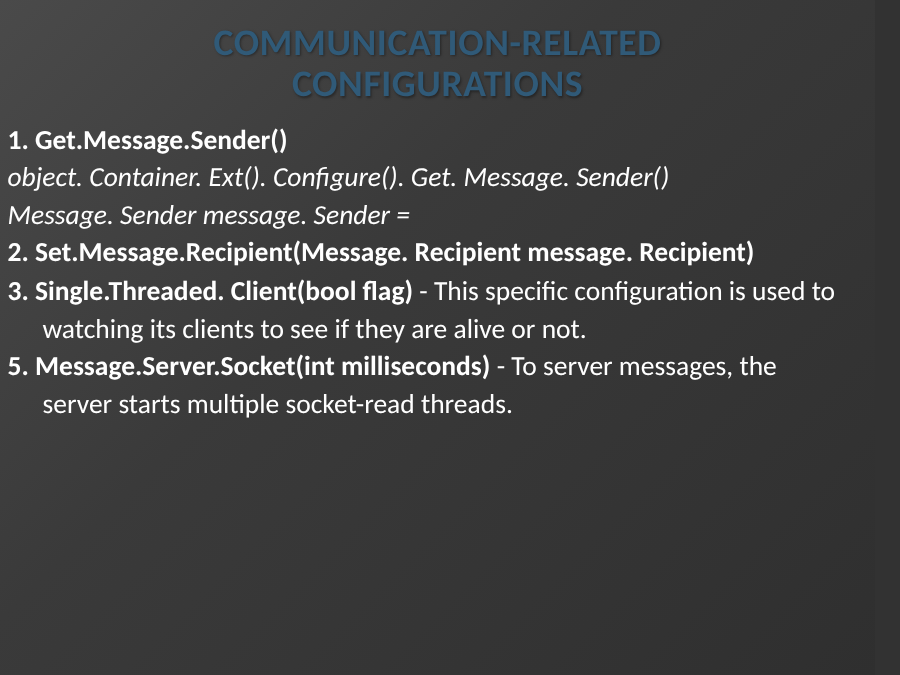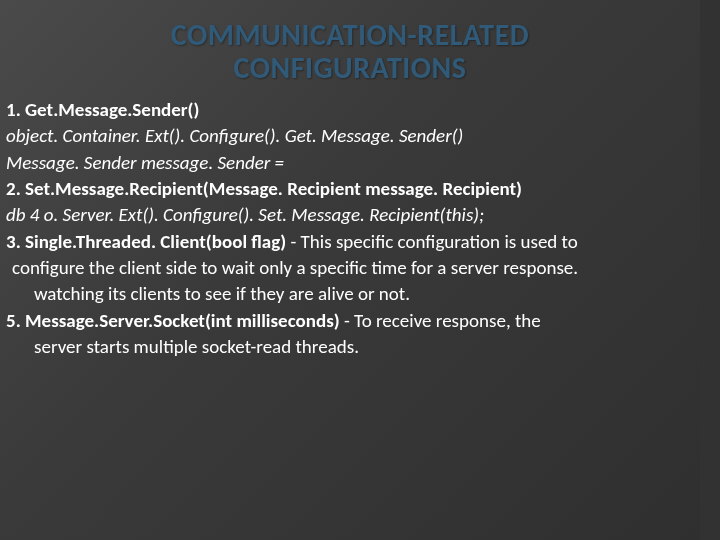--- a/index.html
+++ b/index.html
@@ -23,21 +23,21 @@
     color: #305a78;
     font-weight: 700;
     font-size: 30px;
     line-height: 1.1;
     padding-top: 18px;
     letter-spacing: 0.5px;
     text-shadow: 1px 1px 2px rgba(0,0,0,0.35);
   }
   .body {
     color: #ffffff;
-    font-size: 19px;
+    font-size: 22px;
     line-height: 1.28;
     padding: 14px 0 0 6px;
   }
   .body p {
     margin: 0 0 2px 0;
     white-space: nowrap;
   }
   .b { font-weight: 700; }
   .i { font-style: italic; }
   .indent { padding-left: 28px; }
@@ -57,28 +57,26 @@
 
     <p>
       <span class="b">1. </span><span class="b">Get.Message.Sender()</span>
     </p>
     <p class="i"> object. Container. Ext(). Configure(). Get. Message. Sender()</p>
     <p class="i">Message. Sender message. Sender =</p>
 
     <p>
       <span class="b">2. </span><span class="b">Set.Message.Recipient(Message. Recipient message. Recipient)</span>
     </p>
-    <p class="i">db 4 o. Server. Ext(). Configure(). Set. Message. Recipient(this);</p>
 
     <p>
       <span class="b">3. </span><span class="b">Single.Threaded. Client(bool flag)</span><span> - </span><span>This specific configuration is used to</span>
     </p>
-    <p class="indent1"> configure the client side to wait only a specific time for a server response.</p>
 
     <p class="indent">watching its clients to see if they are alive or not.</p>
 
     <p>
-      <span class="b">5. </span><span class="b">Message.Server.Socket(int milliseconds)</span><span> - </span><span>To receive response, the</span>
+      <span class="b">5. </span><span class="b">Message.Server.Socket(int milliseconds)</span><span> - </span><span>To server messages, the</span>
     </p>
     <p class="indent">server starts multiple socket-read threads.</p>
 
   </div>
 </div>
 
 </body></html>

